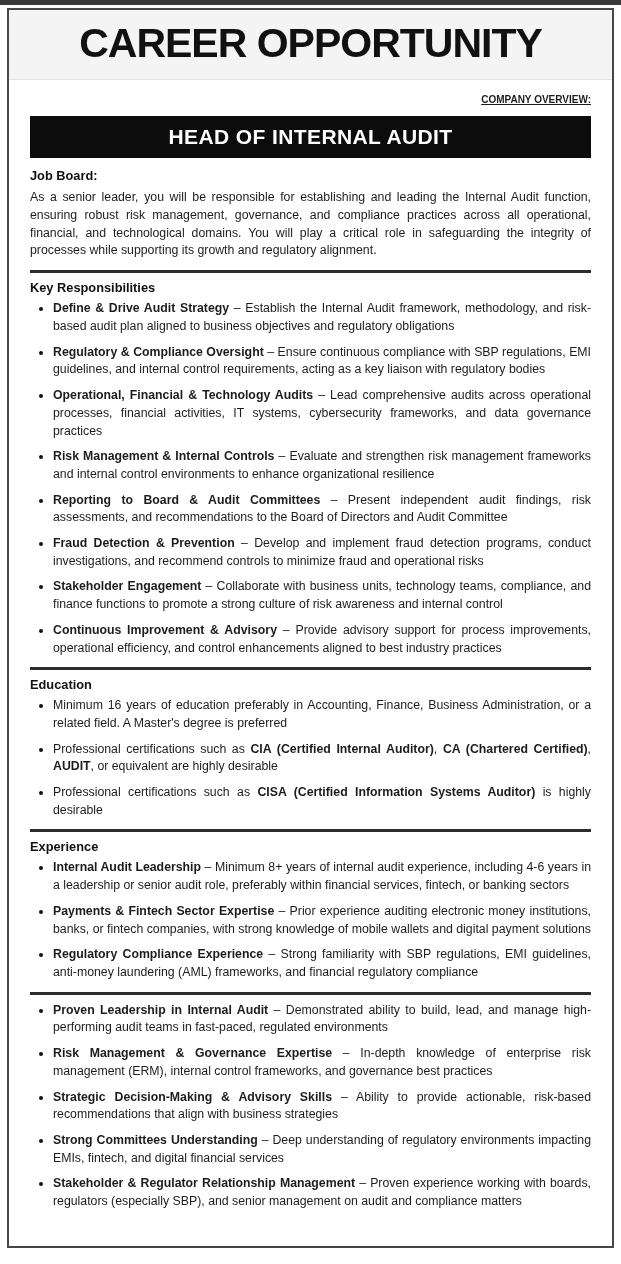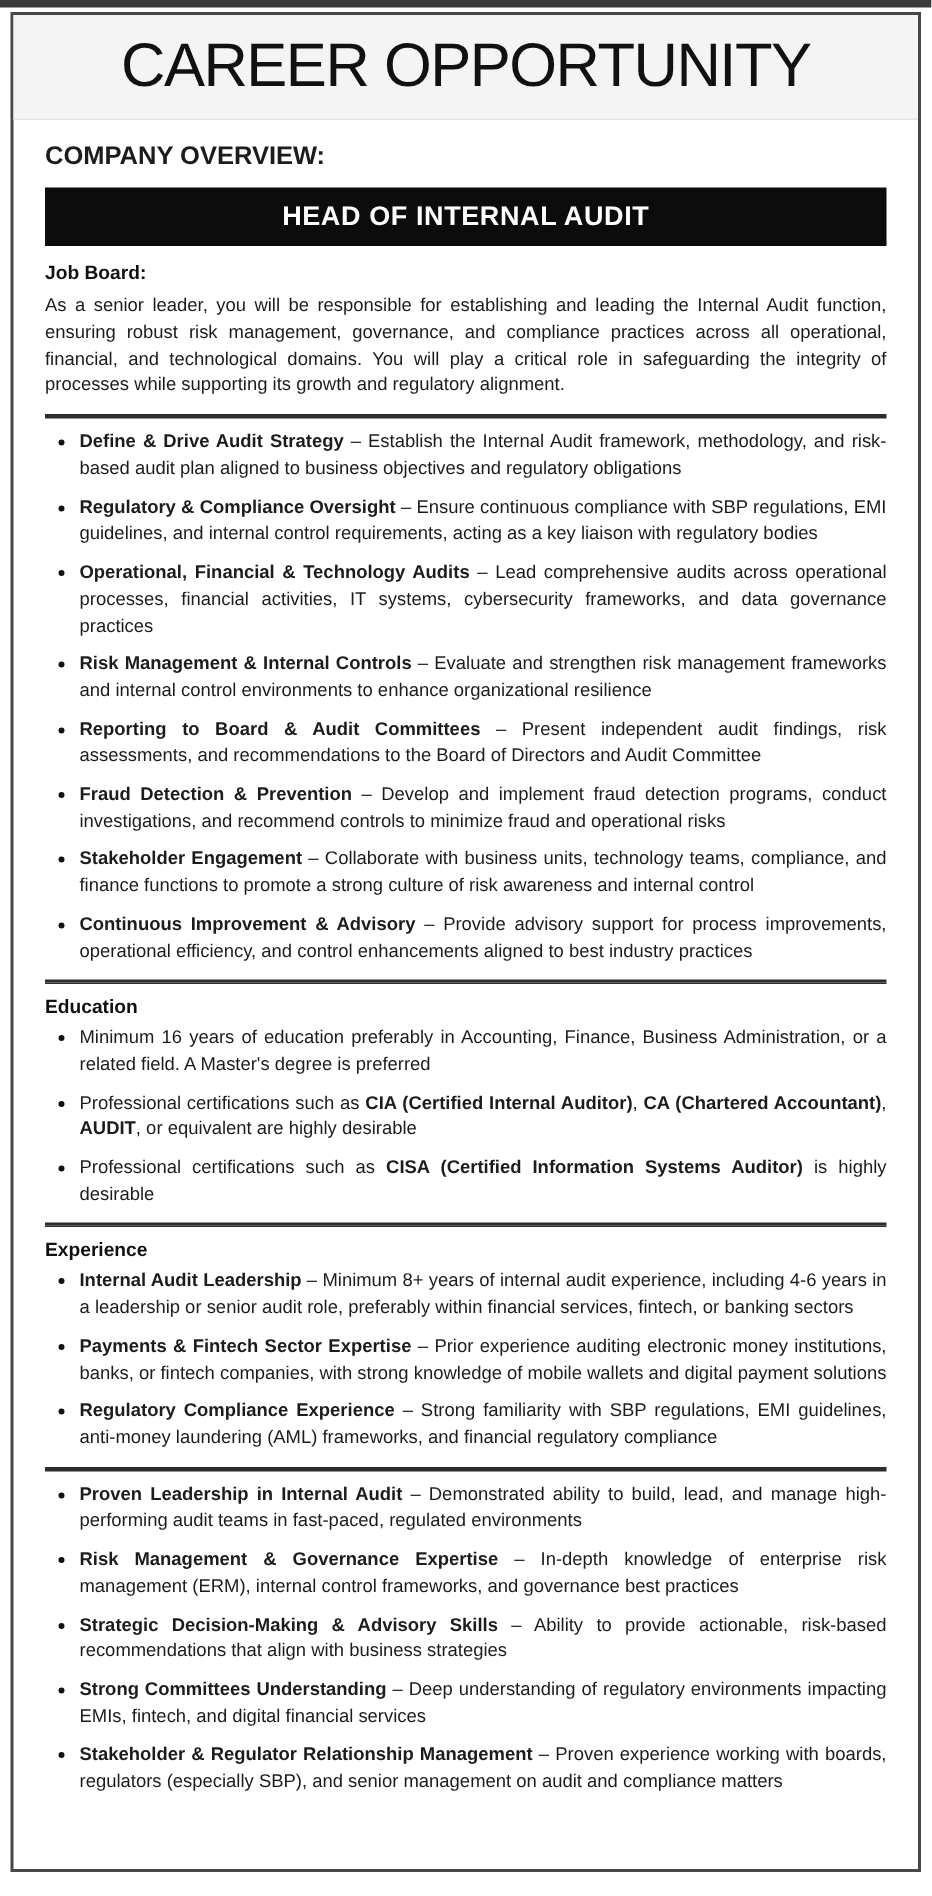--- a/index.html
+++ b/index.html
@@ -20,42 +20,44 @@
   }
   .masthead {
     background: #f4f4f4;
     text-align: center;
     padding: 10px 6px 12px 6px;
     border-bottom: 1px solid #e3e3e3;
   }
   .masthead h1 {
     margin: 0;
     font-size: 41px;
-    font-weight: normal;
+    font-weight: bold;
     letter-spacing: -1px;
     color: #111;
     white-space: nowrap;
   }
   .content { padding: 12px 21px 10px 21px; }
   .overview-label {
-    font-size: 17px;
+    font-size: 10px;
     font-weight: bold;
+    text-decoration: underline;
     margin: 2px 0 6px 0;
+    text-align: right;
   }
   .body-text {
     font-size: 12.3px;
     line-height: 1.45;
     text-align: justify;
     margin: 6px 0;
   }
   .banner {
     background: #0c0c0c;
     color: #ffffff;
     text-align: center;
-    font-size: 18px;
+    font-size: 21px;
     font-weight: bold;
     letter-spacing: 0.4px;
     padding: 9px 4px;
     margin: 11px 0 10px 0;
   }
   .section-heading {
     font-size: 12.8px;
     font-weight: bold;
     margin: 7px 0 5px 0;
     color: #111;
@@ -93,36 +95,37 @@
   <div class="content">
 
     <div class="overview-label">COMPANY OVERVIEW:</div>
 
     <div class="banner">HEAD OF INTERNAL AUDIT</div>
 
     <div class="section-heading">Job Board:</div>
     <p class="body-text">As a senior leader, you will be responsible for establishing and leading the Internal Audit function, ensuring robust risk management, governance, and compliance practices across all operational, financial, and technological domains. You will play a critical role in safeguarding the integrity of processes while supporting its growth and regulatory alignment.</p>
 
     <div class="divider"></div>
+    <div class="section-heading">Key Responsibilities</div>
     <ul class="bullets">
         <li><span class="b">Define &amp; Drive Audit Strategy</span><span> – Establish the Internal Audit framework, methodology, and risk-based audit plan aligned to business objectives and regulatory obligations</span></li>
         <li><span class="b">Regulatory &amp; Compliance Oversight</span><span> – Ensure continuous compliance with SBP regulations, EMI guidelines, and internal control requirements, acting as a key liaison with regulatory bodies</span></li>
         <li><span class="b">Operational, Financial &amp; Technology Audits</span><span> – Lead comprehensive audits across operational processes, financial activities, IT systems, cybersecurity frameworks, and data governance practices</span></li>
         <li><span class="b">Risk Management &amp; Internal Controls</span><span> – Evaluate and strengthen risk management frameworks and internal control environments to enhance organizational resilience</span></li>
         <li><span class="b">Reporting to Board &amp; Audit Committees</span><span> – Present independent audit findings, risk assessments, and recommendations to the Board of Directors and Audit Committee</span></li>
         <li><span class="b">Fraud Detection &amp; Prevention</span><span> – Develop and implement fraud detection programs, conduct investigations, and recommend controls to minimize fraud and operational risks</span></li>
         <li><span class="b">Stakeholder Engagement</span><span> – Collaborate with business units, technology teams, compliance, and finance functions to promote a strong culture of risk awareness and internal control</span></li>
         <li><span class="b">Continuous Improvement &amp; Advisory</span><span> – Provide advisory support for process improvements, operational efficiency, and control enhancements aligned to best industry practices</span></li>
       </ul>
 
     <div class="divider"></div>
     <div class="section-heading">Education</div>
     <ul class="bullets">
         <li><span>Minimum 16 years of education preferably in Accounting, Finance, Business Administration, or a related field. A Master's degree is preferred</span></li>
-        <li><span>Professional certifications such as </span><span class="b">CIA (Certified Internal Auditor)</span><span>, </span><span class="b">CA (Chartered Accountant)</span><span>, </span><span class="b">AUDIT</span><span>, or equivalent are highly desirable</span></li>
+        <li><span>Professional certifications such as </span><span class="b">CIA (Certified Internal Auditor)</span><span>, </span><span class="b">CA (Chartered Certified)</span><span>, </span><span class="b">AUDIT</span><span>, or equivalent are highly desirable</span></li>
         <li><span>Professional certifications such as </span><span class="b">CISA (Certified Information Systems Auditor)</span><span> is highly desirable</span></li>
       </ul>
 
     <div class="divider"></div>
     <div class="section-heading">Experience</div>
     <ul class="bullets">
         <li><span class="b">Internal Audit Leadership</span><span> – Minimum 8+ years of internal audit experience, including 4-6 years in a leadership or senior audit role, preferably within financial services, fintech, or banking sectors</span></li>
         <li><span class="b">Payments &amp; Fintech Sector Expertise</span><span> – Prior experience auditing electronic money institutions, banks, or fintech companies, with strong knowledge of mobile wallets and digital payment solutions</span></li>
         <li><span class="b">Regulatory Compliance Experience</span><span> – Strong familiarity with SBP regulations, EMI guidelines, anti-money laundering (AML) frameworks, and financial regulatory compliance</span></li>
       </ul>

